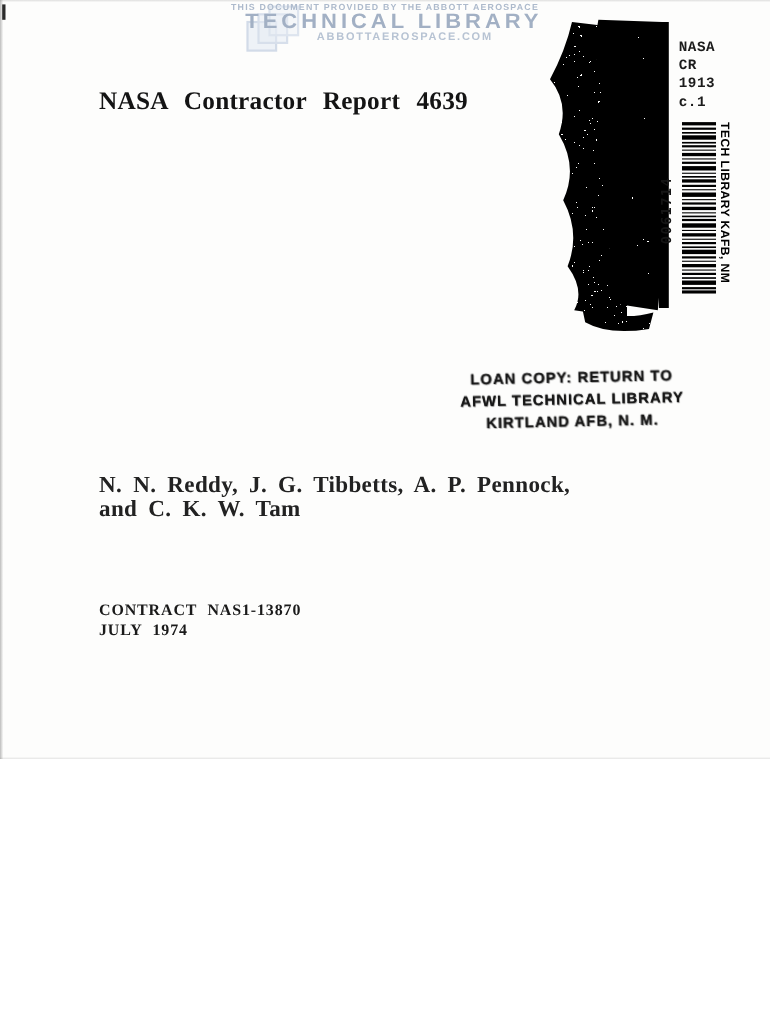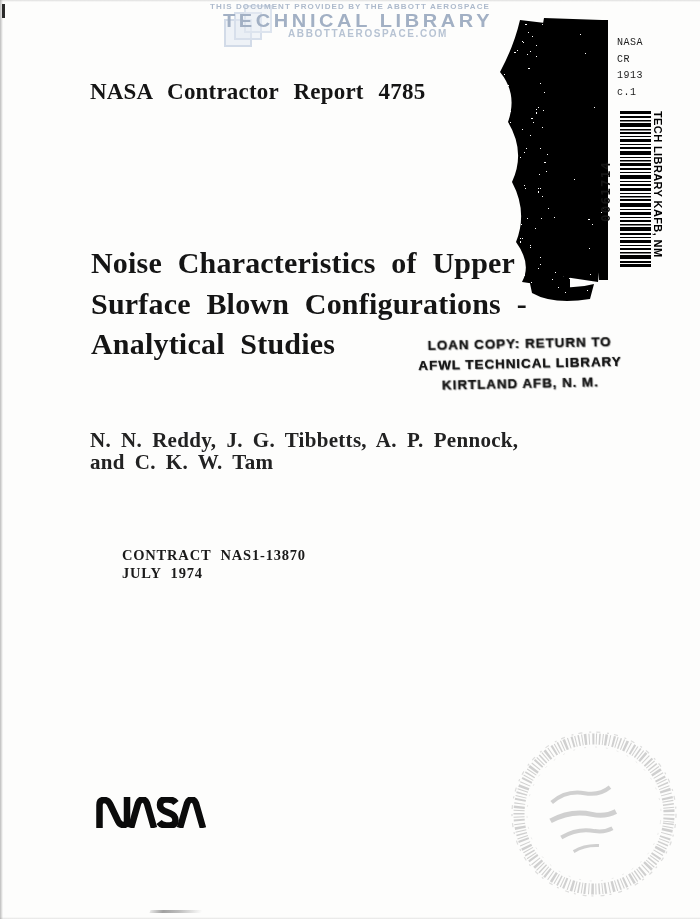--- a/index.html
+++ b/index.html
@@ -1,17 +1,17 @@
 <!DOCTYPE html>
 <html><head>
 <meta charset="utf-8">
 <style>
   html,body{margin:0;padding:0;background:#ffffff;}
   .page{
-    position:relative;width:700px;height:919px;background:#fdfdfc;overflow:hidden;
+    position:relative;width:700px;height:690px;background:#fdfdfc;overflow:hidden;
     font-family:"Liberation Serif",serif;color:#1c1c1c;
   }
   .abs{position:absolute;}
 
   
   .edge-left{left:0;top:0;width:3px;height:100%;
     background:linear-gradient(90deg,rgba(110,110,110,.45),rgba(110,110,110,0));}
   .edge-top{left:0;top:0;width:100%;height:2px;
     background:linear-gradient(180deg,rgba(130,130,130,.25),rgba(130,130,130,0));}
   .edge-bottom{left:0;bottom:0;width:100%;height:2px;
@@ -33,25 +33,25 @@
   .series-heading{left:90px;top:79px;font-size:23px;font-weight:bold;color:#141414;
     word-spacing:9px;letter-spacing:.2px;white-space:nowrap;}
   .report-title{left:91px;top:243px;font-size:30px;font-weight:bold;line-height:40.5px;
     color:#151515;word-spacing:8px;letter-spacing:.2px;}
   .report-title span{display:block;white-space:nowrap;}
   .authors{left:90px;top:430px;font-size:21px;font-weight:bold;line-height:21.5px;
     color:#222;word-spacing:4.5px;letter-spacing:.3px;}
   .authors span{display:block;white-space:nowrap;}
   .contract{left:90px;top:547px;font-size:14.5px;font-weight:bold;line-height:17.5px;
     color:#1a1a1a;letter-spacing:.8px;word-spacing:5px;}
-  .contract span{display:block;white-space:nowrap;margin-left:32px;}
-
-  
-  .call-number{left:617px;top:35px;font-family:"Liberation Mono",monospace;font-size:10px;
-    font-weight:400;line-height:16.5px;letter-spacing:.5px;color:#1b1b1b;}
+  .contract span{display:block;white-space:nowrap;}
+
+  
+  .call-number{left:617px;top:35px;font-family:"Liberation Mono",monospace;font-size:13px;
+    font-weight:700;line-height:16.5px;letter-spacing:.5px;color:#1b1b1b;}
   .call-number span{display:block;white-space:nowrap;}
 
   
   .bc-number{left:598px;top:146px;height:76px;writing-mode:vertical-rl;transform:rotate(180deg);
     font-family:"DejaVu Sans Mono",monospace;font-weight:bold;font-size:12.5px;
     letter-spacing:1.2px;color:#151515;white-space:nowrap;}
   .bc-label{left:652px;top:111px;height:162px;writing-mode:vertical-rl;
     font-family:"Liberation Sans",sans-serif;font-weight:bold;font-size:11px;
     letter-spacing:.4px;color:#000;white-space:nowrap;}
 
@@ -76,21 +76,21 @@
 
   <svg class="abs" style="left:221px;top:4px;" width="54" height="50" viewBox="0 0 54 50">
     <rect x="4" y="16" width="26" height="26" fill="rgba(226,233,242,.55)" stroke="#d2dbe8" stroke-width="2"></rect>
     <rect x="14" y="9" width="26" height="26" fill="rgba(230,236,244,.5)" stroke="#d7dfeb" stroke-width="2"></rect>
     <rect x="24" y="2" width="26" height="26" fill="rgba(234,239,246,.45)" stroke="#dde4ee" stroke-width="2"></rect>
   </svg>
   <div class="abs wm wm-provided">THIS DOCUMENT PROVIDED BY THE ABBOTT AEROSPACE</div>
   <div class="abs wm wm-title">TECHNICAL LIBRARY</div>
   <div class="abs wm wm-domain">ABBOTTAEROSPACE.COM</div>
 
-  <div class="abs series-heading">NASA Contractor Report 4785</div>
+  <div class="abs series-heading">NASA Contractor Report 4639</div>
 
   <svg class="abs" style="left:498px;top:12px;" width="118" height="290" viewBox="0 0 118 290">
     <defs>
       <filter id="spSparse" x="-5%" y="-5%" width="110%" height="110%">
         <feTurbulence type="fractalNoise" baseFrequency="0.5" numOctaves="2" seed="11"></feTurbulence>
         <feColorMatrix type="matrix" values="0 0 0 0 0  0 0 0 0 0  0 0 0 0 0  4 4 4 -5.9 0"></feColorMatrix>
         <feComponentTransfer>
             <feFuncA type="discrete" tableValues="0 1"></feFuncA>
           </feComponentTransfer>
         <feComposite operator="in" in2="SourceAlpha"></feComposite>
@@ -158,25 +158,20 @@
         <rect x="0" y="134" width="31" height="1"></rect>
       <rect x="0" y="137" width="31" height="2"></rect>
         <rect x="0" y="141" width="31" height="1.5"></rect>
       <rect x="0" y="144" width="31" height="4"></rect>
         <rect x="0" y="150" width="31" height="2"></rect>
       <rect x="0" y="153" width="31" height="3"></rect>
     </g>
   </svg>
   <div class="abs bc-label">TECH LIBRARY KAFB, NM</div>
 
-  <div class="abs report-title">
-    <span>Noise Characteristics of Upper</span>
-    <span>Surface Blown Configurations -</span>
-    <span>Analytical Studies</span>
-  </div>
 
   <div class="abs loan-stamp">
     <span>LOAN COPY: RETURN TO</span>
     <span>AFWL TECHNICAL LIBRARY</span>
     <span>KIRTLAND AFB, N. M.</span>
   </div>
 
   <div class="abs authors">
     <span>N. N. Reddy, J. G. Tibbetts, A. P. Pennock,</span>
     <span>and C. K. W. Tam</span>

